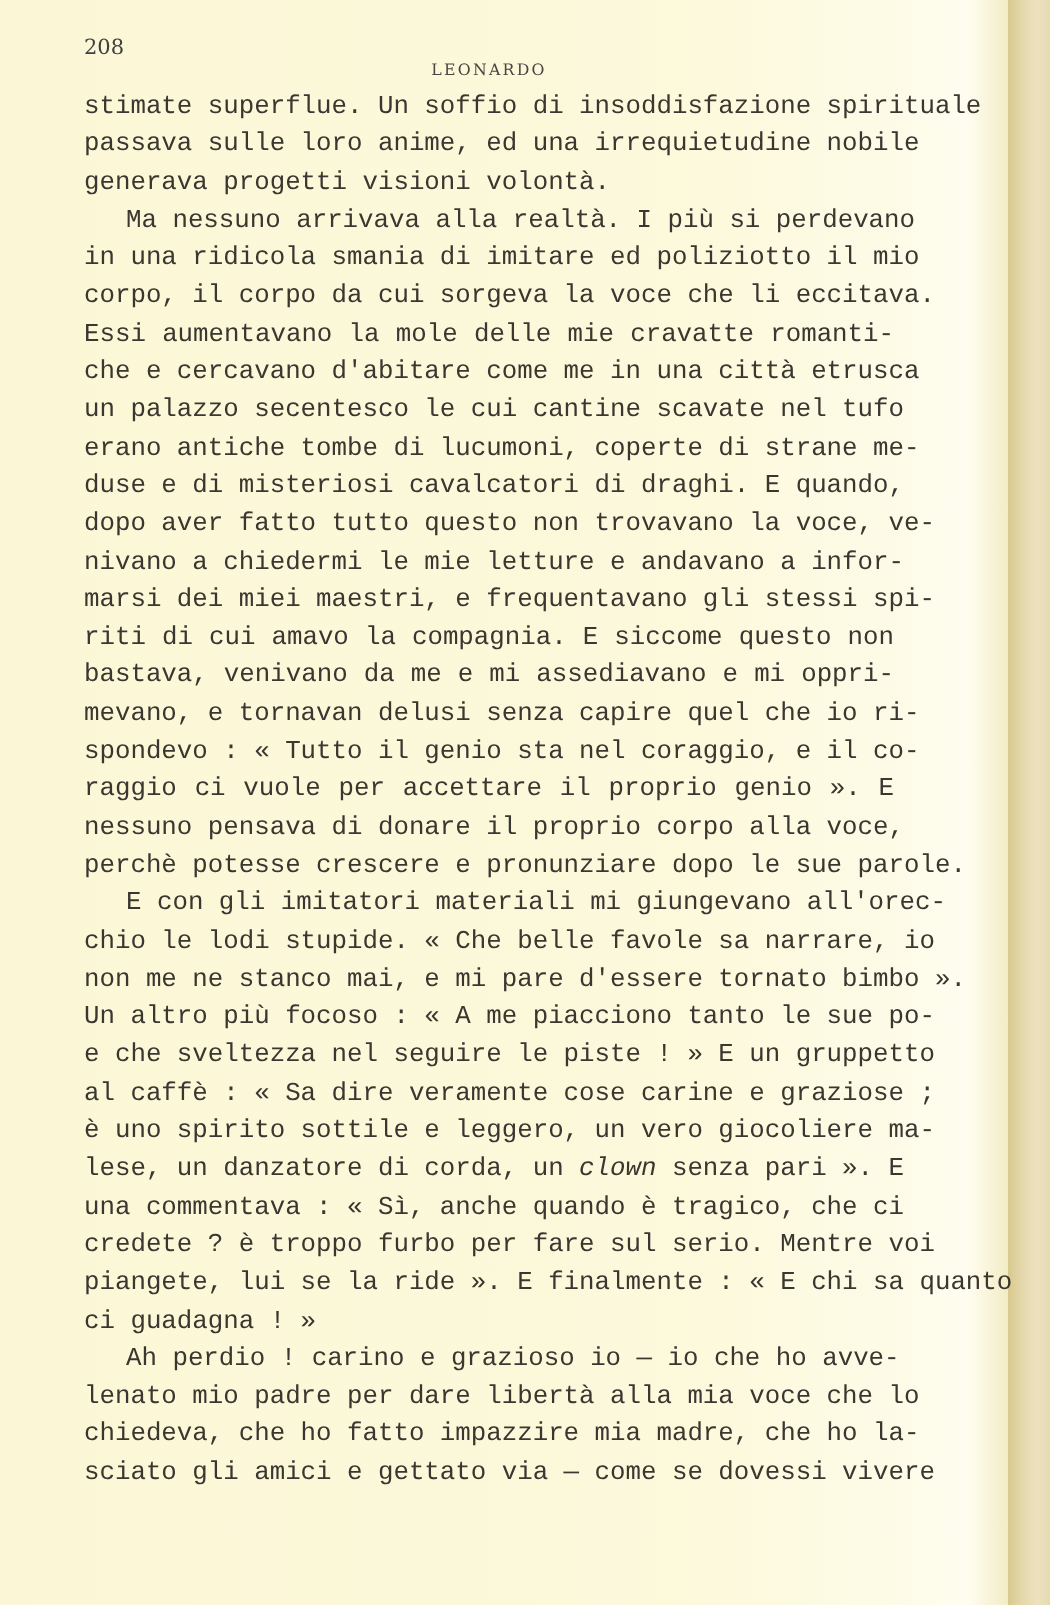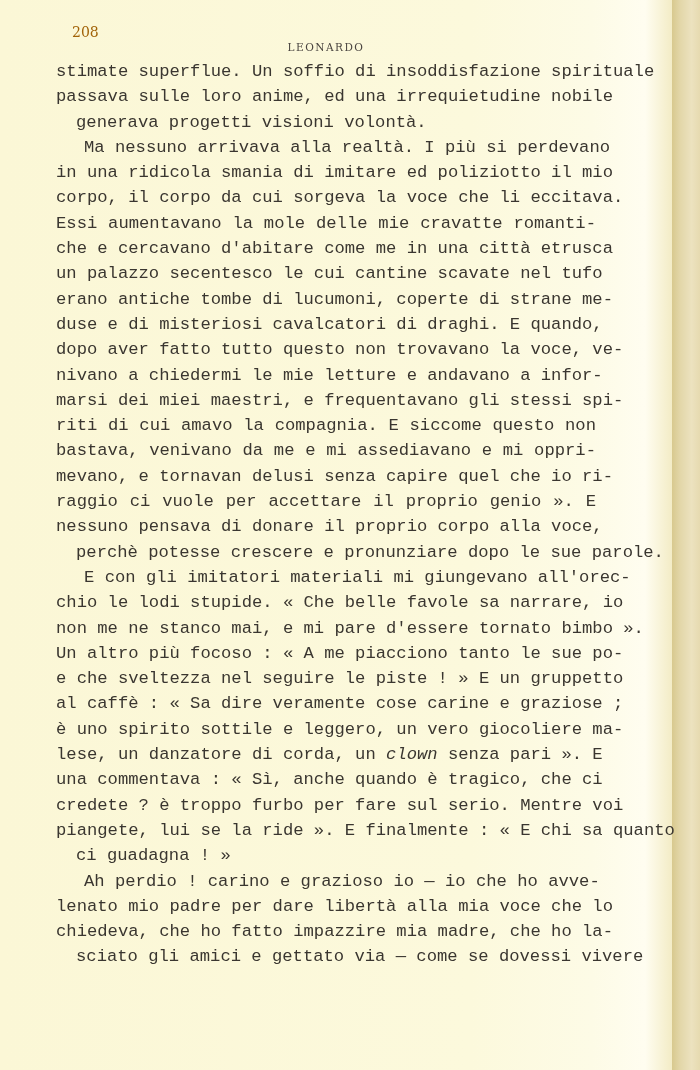--- a/index.html
+++ b/index.html
@@ -19,34 +19,34 @@
   }
   .spine-line {
     position: absolute; left: 672px; top: 0; width: 2px; height: 1070px;
     background: #c8b46e;
   }
   .running-head {
     position: absolute; left: 56px; top: 24px; width: 540px; height: 18px;
     font-size: 13px;
   }
   .page-number {
-    position: absolute; left: 16px; top: 0; font-size: 14px; color: #a16207;
+    position: absolute; left: 0; top: 0; font-size: 14px; color: #404040;
   }
   .header-title {
     position: absolute; left: 0; width: 100%; top: 17px; text-align: center;
     font-size: 10.5px; letter-spacing: 1.5px; color: #4a4540;
   }
   .body-text {
     position: absolute; left: 56px; top: 59px; width: 540px;
     font-size: 17.2px; line-height: 25.3px;
     text-align: justify; hyphens: none;
   }
   .para { margin: 0; text-indent: 0; font-family: Liberation Mono, monospace; }
   .line { display: block; text-align: justify; text-align-last: justify; white-space: nowrap; }
-  .line.last { text-align-last: left; margin-left: 20px; }
+  .line.last { text-align-last: left; }
   .line.indent { padding-left: 28px; }
   .it { font-style: italic; }
 </style>
 </head>
 <body>
 
 <div class="page"></div>
 <div class="spine-line"></div>
 <div class="spine"></div>
 
@@ -69,20 +69,21 @@
       <span class="line">che e cercavano d'abitare come me in una città etrusca</span>
       <span class="line">un palazzo secentesco le cui cantine scavate nel tufo</span>
       <span class="line">erano antiche tombe di lucumoni, coperte di strane me-</span>
       <span class="line">duse e di misteriosi cavalcatori di draghi. E quando,</span>
       <span class="line">dopo aver fatto tutto questo non trovavano la voce, ve-</span>
       <span class="line">nivano a chiedermi le mie letture e andavano a infor-</span>
       <span class="line">marsi dei miei maestri, e frequentavano gli stessi spi-</span>
       <span class="line">riti di cui amavo la compagnia. E siccome questo non</span>
       <span class="line">bastava, venivano da me e mi assediavano e mi oppri-</span>
       <span class="line">mevano, e tornavan delusi senza capire quel che io ri-</span>
+      <span class="line">spondevo : « Tutto il genio sta nel coraggio, e il co-</span>
       <span class="line">raggio ci vuole per accettare il proprio genio ». E</span>
       <span class="line">nessuno pensava di donare il proprio corpo alla voce,</span>
       <span class="line last">perchè potesse crescere e pronunziare dopo le sue parole.</span>
     </div>
     <div class="para">
       <span class="line indent">E con gli imitatori materiali mi giungevano all'orec-</span>
       <span class="line">chio le lodi stupide. « Che belle favole sa narrare, io</span>
       <span class="line">non me ne stanco mai, e mi pare d'essere tornato bimbo ».</span>
       <span class="line">Un altro più focoso : « A me piacciono tanto le sue po-</span>
       <span class="line">e che sveltezza nel seguire le piste ! » E un gruppetto</span>

